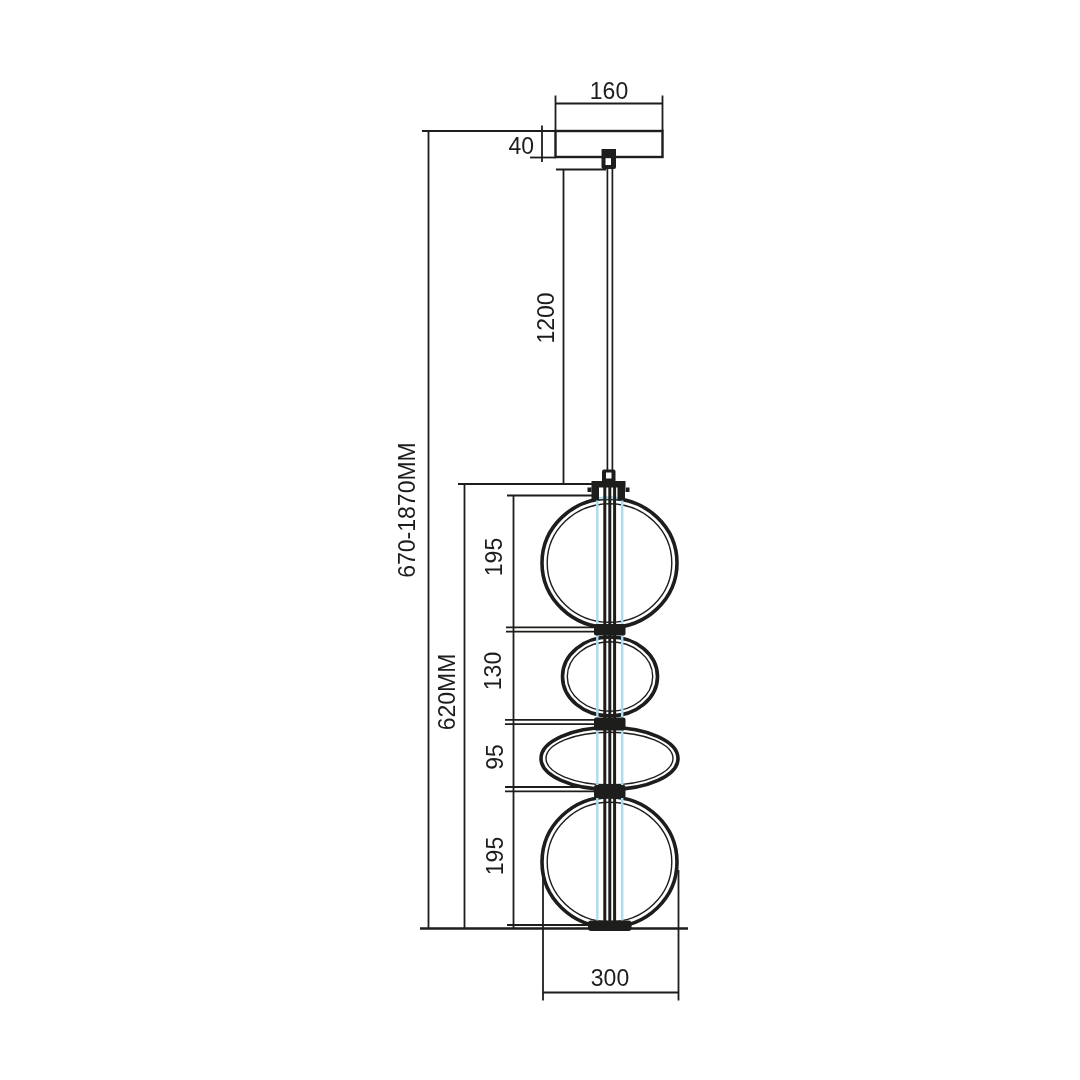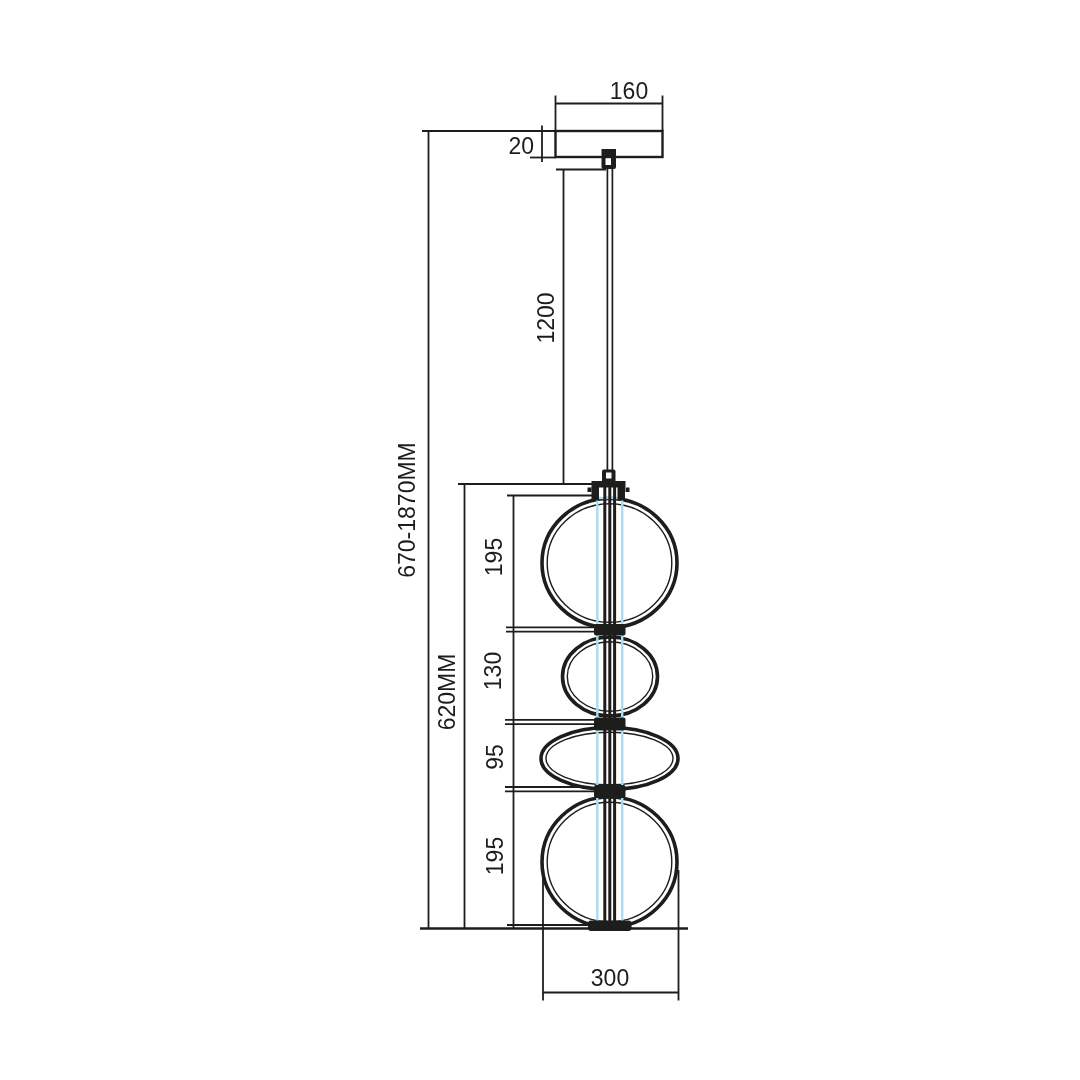--- a/index.html
+++ b/index.html
@@ -122,23 +122,23 @@
 
       <rect x="588" y="920.5" width="43.5" height="10.5" rx="3"></rect>
     </g>
 
     <g>
       <rect x="555.5" y="131" width="107" height="26" fill="#ffffff" stroke="#1d1d1b" stroke-width="2.4"></rect>
       <rect x="601.5" y="149" width="14.5" height="9" fill="#1d1d1b"></rect>
     </g>
   </svg>
 
-  <div class="dim-label ctr" style="left:629px; top:91px;text-align:right;">160</div>
+  <div class="dim-label ctr" style="left:609px; top:91px;text-align:right;">160</div>
 
-  <div class="dim-label rt" style="left:492px; top:135px; width:42px;">20</div>
+  <div class="dim-label rt" style="left:492px; top:135px; width:42px;">40</div>
 
   <div class="dim-label rot" style="left:546px; top:318px;">1200</div>
 
   <div class="dim-label rot" style="left:407px; top:510px;">670-1870MM</div>
 
   <div class="dim-label rot" style="left:447px; top:692px;">620MM</div>
 
   <div class="dim-label rot" style="left:494px; top:557px;">195</div>
 
   <div class="dim-label rot" style="left:493px; top:671px;">130</div>

